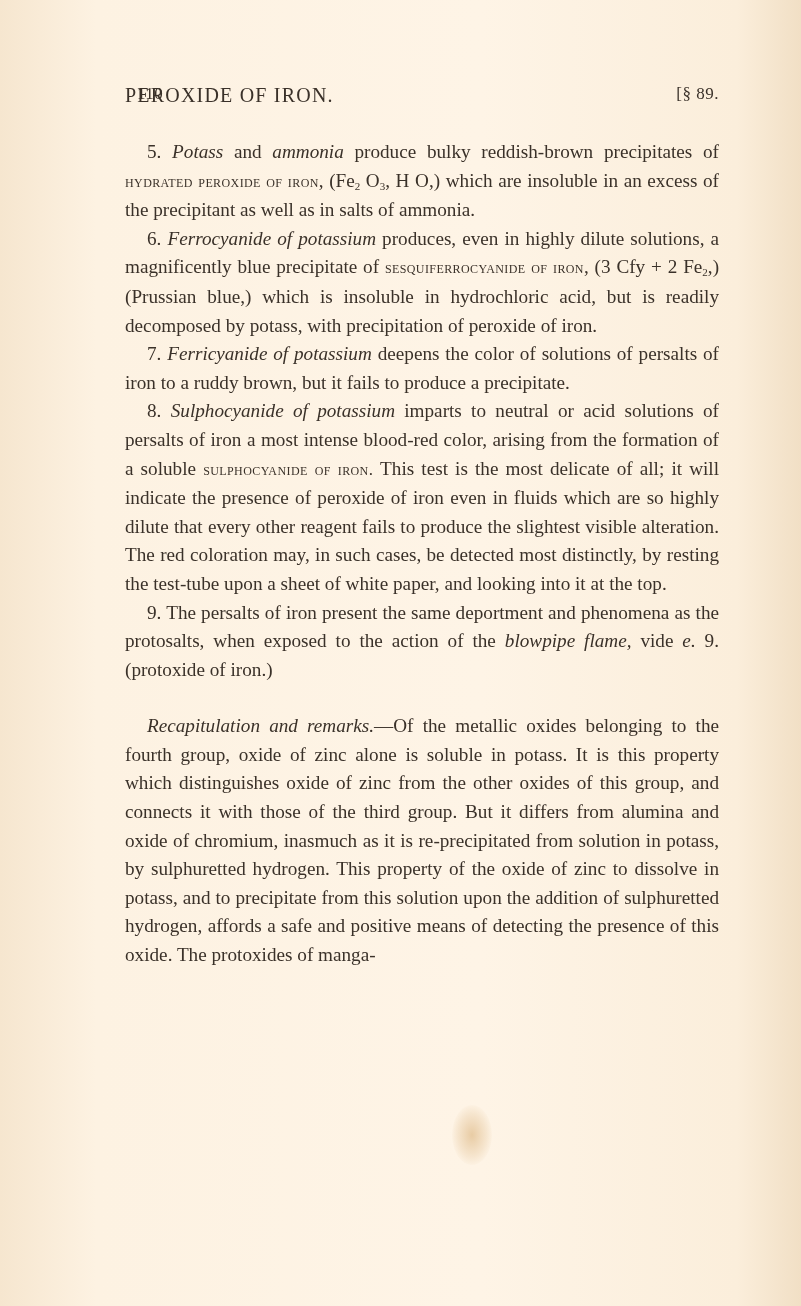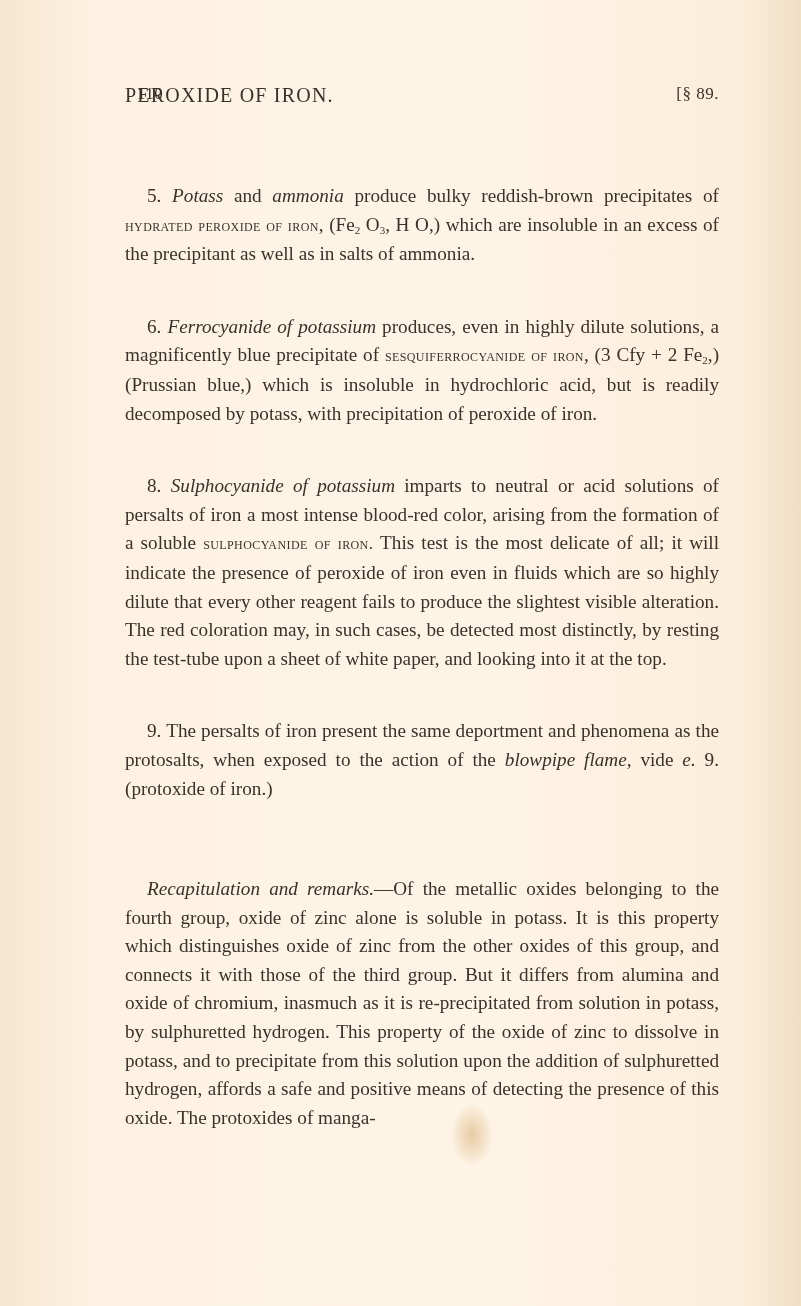--- a/index.html
+++ b/index.html
@@ -14,21 +14,21 @@
   .page { position: absolute; left: 125px; top: 0; width: 594px; }
   .header {
     position: absolute; top: 84px; left: 0; width: 594px; height: 24px;
     font-size: 17px; letter-spacing: 0.5px;
   }
   .header .num { position: absolute; left: 12px; top: 0; }
   .header .title { position: absolute; left: 0; width: 100%; text-align: left; top: 0; font-size: 20px; letter-spacing: 1.2px; }
   .header .sect { position: absolute; right: 0; top: 0; text-align: right; }
   .body { position: absolute; top: 138px; left: 0; width: 594px; font-size: 19.2px; line-height: 28.6px; text-align: justify; }
   .body p { margin: 0; }
-  .body p.indent { text-indent: 22px; margin-top: 44px; }
+  .body p.indent { text-indent: 22px; }
   .sc { font-variant: small-caps; font-size: 17px; letter-spacing: 0.4px; }
   sub { font-size: 11px; vertical-align: -3px; line-height: 0; }
   i { font-style: italic; }
   .gap { height: 28px; }
   .stain {
     position: absolute; left: 452px; top: 1105px; width: 40px; height: 60px;
     border-radius: 50%;
     background: radial-gradient(ellipse at center, rgba(214,170,110,0.55) 0%, rgba(214,170,110,0.2) 50%, rgba(214,170,110,0) 75%);
   }
 </style>
@@ -40,20 +40,21 @@
     <span class="num">110</span>
     <span class="title">PEROXIDE OF IRON.</span>
     <span class="sect">[§ 89.</span>
   </div>
 
   <div class="body">
     <p class="indent"><span>5.</span> <i>Potass</i><span> and </span><i>ammonia</i><span> produce bulky reddish-brown precipitates of </span><span class="sc">hydrated peroxide of iron</span><span>, (Fe</span><sub>2</sub><span> O</span><sub>3</sub><span>, H O,) which are insoluble in an excess of the precipitant as well as in salts of ammonia.</span></p>
 
     <p class="indent"><span>6.</span> <i>Ferrocyanide of potassium</i><span> produces, even in highly dilute solutions, a magnificently blue precipitate of </span><span class="sc">sesquiferrocyanide of iron</span><span>, (3 Cfy + 2 Fe</span><sub>2</sub><span>,) (Prussian blue,) which is insoluble in hydrochloric acid, but is readily decomposed by potass, with precipitation of peroxide of iron.</span></p>
 
+    <p class="indent"><span>7.</span> <i>Ferricyanide of potassium</i><span> deepens the color of solutions of persalts of iron to a ruddy brown, but it fails to produce a precipitate.</span></p>
 
     <p class="indent"><span>8.</span> <i>Sulphocyanide of potassium</i><span> imparts to neutral or acid solutions of persalts of iron a most intense blood-red color, arising from the formation of a soluble </span><span class="sc">sulphocyanide of iron.</span><span>  This test is the most delicate of all; it will indicate the presence of peroxide of iron even in fluids which are so highly dilute that every other reagent fails to produce the slightest visible alteration. The red coloration may, in such cases, be detected most distinctly, by resting the test-tube upon a sheet of white paper, and looking into it at the top.</span></p>
 
     <p class="indent"><span>9.</span><span> The persalts of iron present the same deportment and phenomena as the protosalts, when exposed to the action of the </span><i>blowpipe flame,</i><span> vide </span><i>e.</i><span> 9. (protoxide of iron.)</span></p>
 
     <div class="gap"></div>
 
     <p class="indent"><i>Recapitulation and remarks.</i><span>—Of the metallic oxides belonging to the fourth group, oxide of zinc alone is soluble in potass.  It is this property which distinguishes oxide of zinc from the other oxides of this group, and connects it with those of the third group.  But it differs from alumina and oxide of chromium, inasmuch as it is re-precipitated from solution in potass, by sulphuretted hydrogen.  This property of the oxide of zinc to dissolve in potass, and to precipitate from this solution upon the addition of sulphuretted hydrogen, affords a safe and positive means of detecting the presence of this oxide.  The protoxides of manga-</span></p>
   </div>
 </div>

